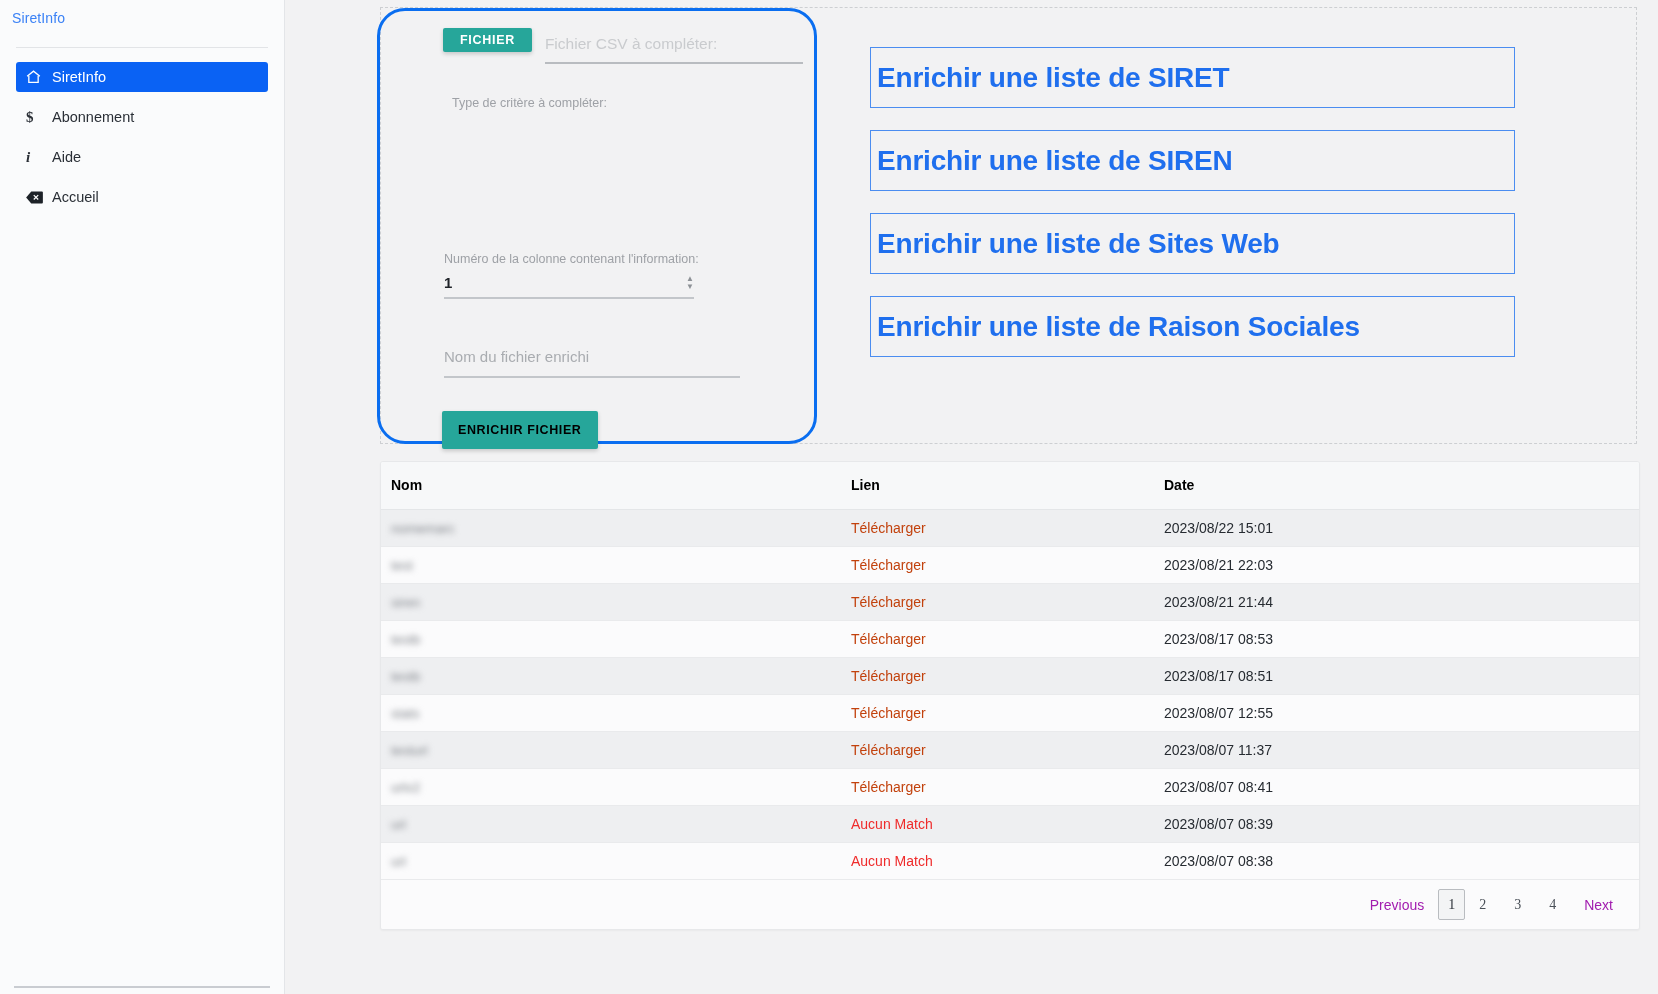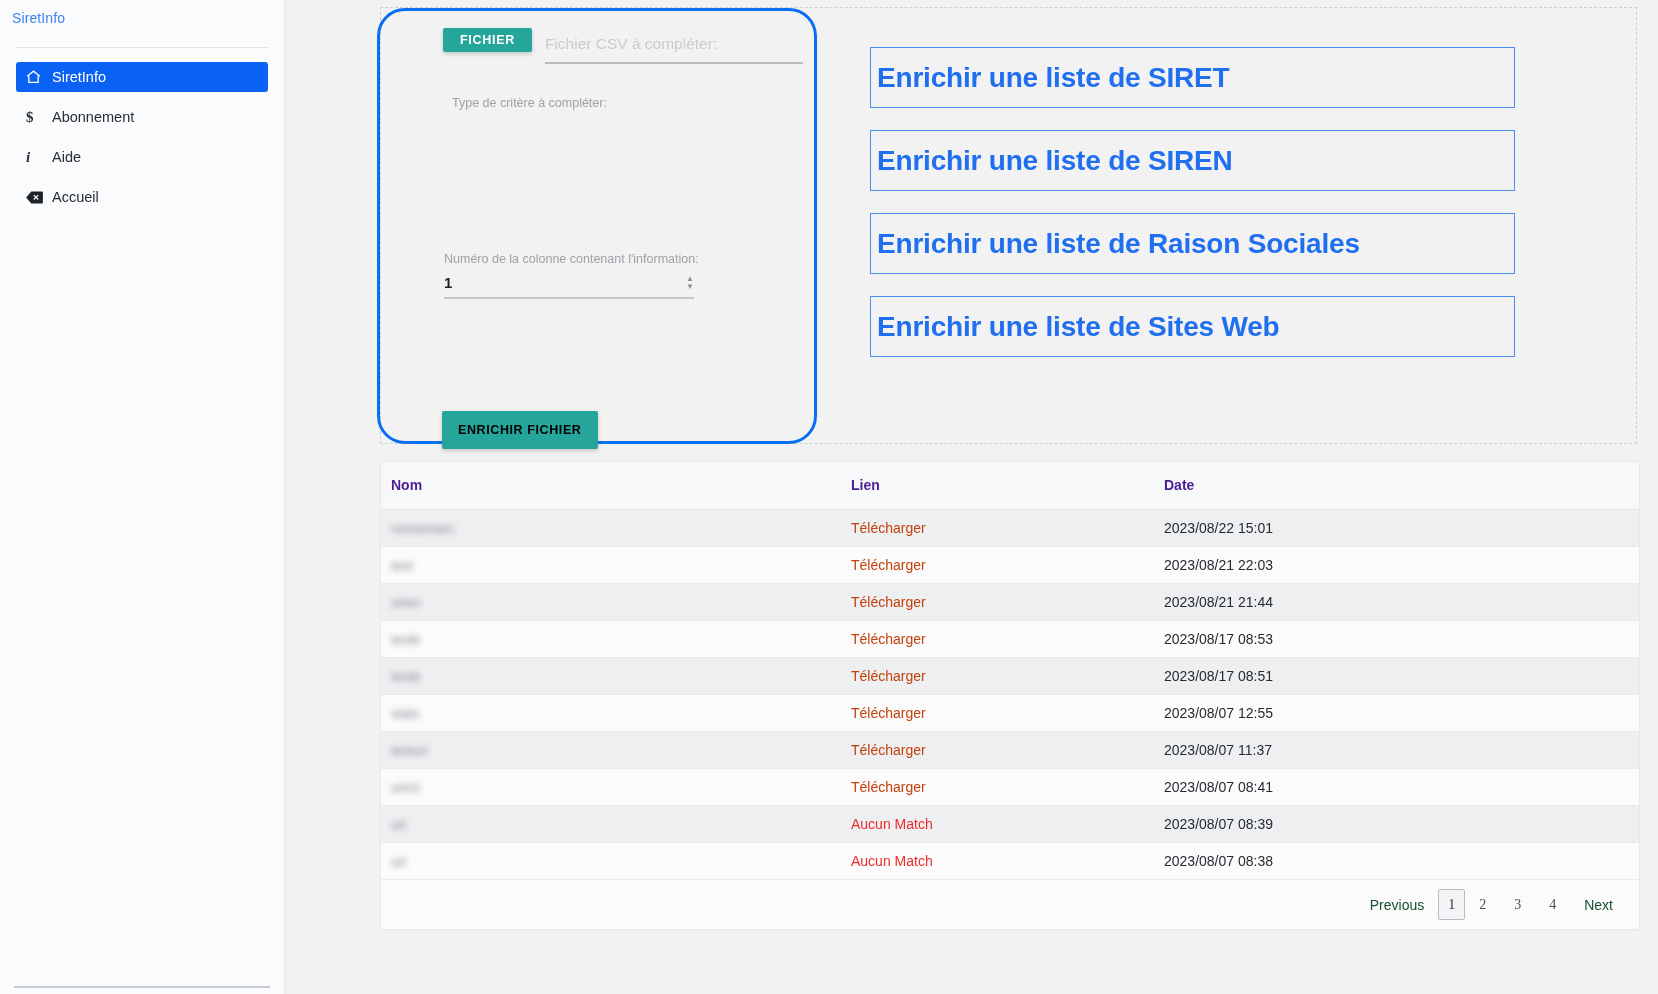--- a/index.html
+++ b/index.html
@@ -135,21 +135,21 @@
     position: absolute; left: 95px; top: 461px;
     width: 1260px;
     background: #fbfbfc;
     border: 1px solid #e7e8ea;
     border-radius: 3px;
     box-shadow: 0 1px 2px rgba(0,0,0,.04);
     overflow: hidden;
   }
   table { width: 100%; border-collapse: collapse; }
   th {
-    text-align: left; font-size: 14px; color: #4c1d95; font-weight: bold;
+    text-align: left; font-size: 14px; color: #000000; font-weight: bold;
     padding: 15px 0 16px 10px; background: #f7f8f9;
     border-bottom: 1px solid #e4e6e8;
   }
   td {
     font-size: 14px; color: #2c3138;
     padding: 10px 0 10px 10px;
     border-bottom: 1px solid #e9eaec;
     height: 33px;
   }
   tbody tr:nth-child(odd) { background: #eeeff1; }
@@ -173,21 +173,21 @@
     padding: 9px 12px 9px 0; background: #fbfbfc;
     gap: 0;
   }
   .pg {
     min-width: 35px; height: 31px;
     display: flex; align-items: center; justify-content: center;
     font-size: 14px; color: #4a5058; cursor: pointer;
     padding: 0 10px;
     font-family: "Liberation Serif", serif;
   }
-  .pg.word { font-family: "Liberation Sans", sans-serif; color:#14532d; padding: 0 14px;}
+  .pg.word { font-family: "Liberation Sans", sans-serif; color:#a21caf; padding: 0 14px;}
   .pg.current {
     border: 1px solid #b9bcc0; background: #f3f4f5; color:#2c3138;
     border-radius: 2px; min-width: 27px; padding: 0 8px;
   }
 </style>
 </head>
 <body>
 
 <div class="app">
 
@@ -254,29 +254,33 @@
         <div class="num-line">
           <span class="num-val">1</span>
           <span class="spinner">
             <span>▲</span>
             <span>▼</span>
           </span>
         </div>
         <div class="num-underline"></div>
       </div>
 
+      <div class="name-wrap">
+        <div class="name-ph">Nom du fichier enrichi</div>
+        <div class="name-underline"></div>
+      </div>
 
       <button class="btn-enrichir">ENRICHIR FICHIER</button>
     </section>
 
     <div class="headlines">
       <div class="headline wide">Enrichir une liste de SIRET</div>
       <div class="headline wide">Enrichir une liste de SIREN</div>
+      <div class="headline wide">Enrichir une liste de Sites Web</div>
       <div class="headline w4">Enrichir une liste de Raison Sociales</div>
-      <div class="headline wide">Enrichir une liste de Sites Web</div>
     </div>
 
     <section class="table-card">
       <table>
         <thead>
           <tr>
             <th class="col-nom">Nom</th>
             <th class="col-lien">Lien</th>
             <th class="col-date">Date</th>
           </tr>

